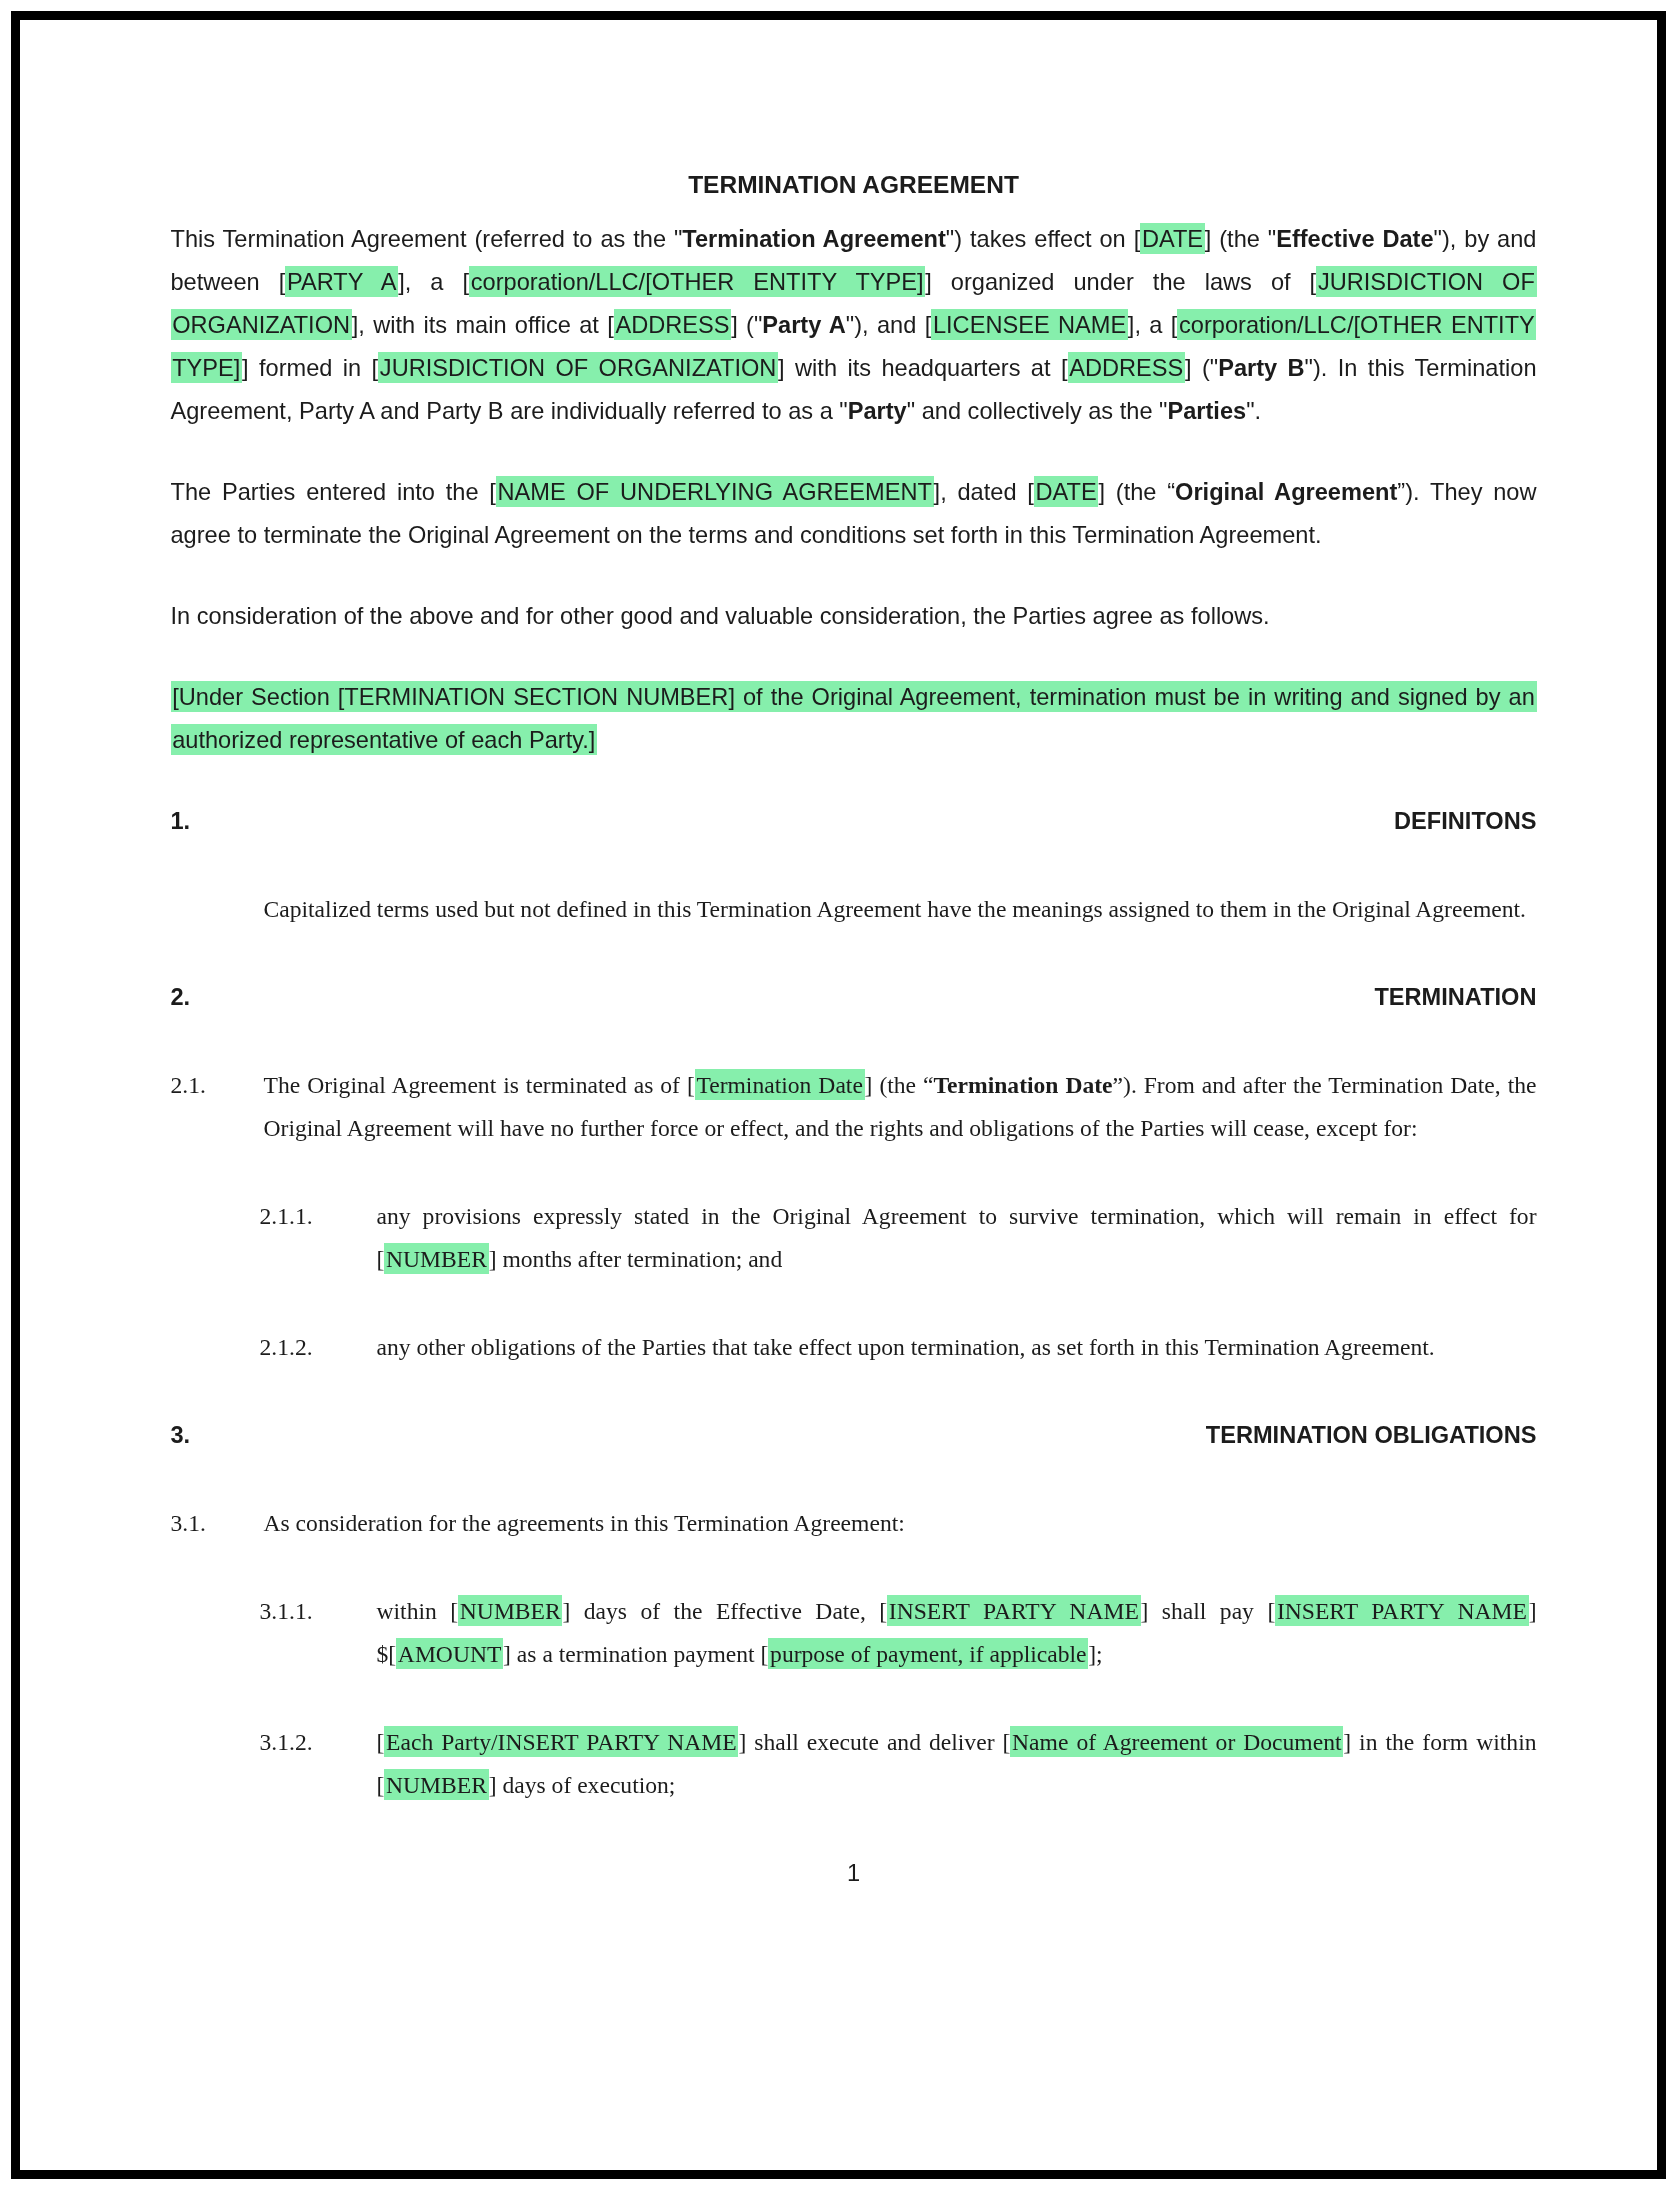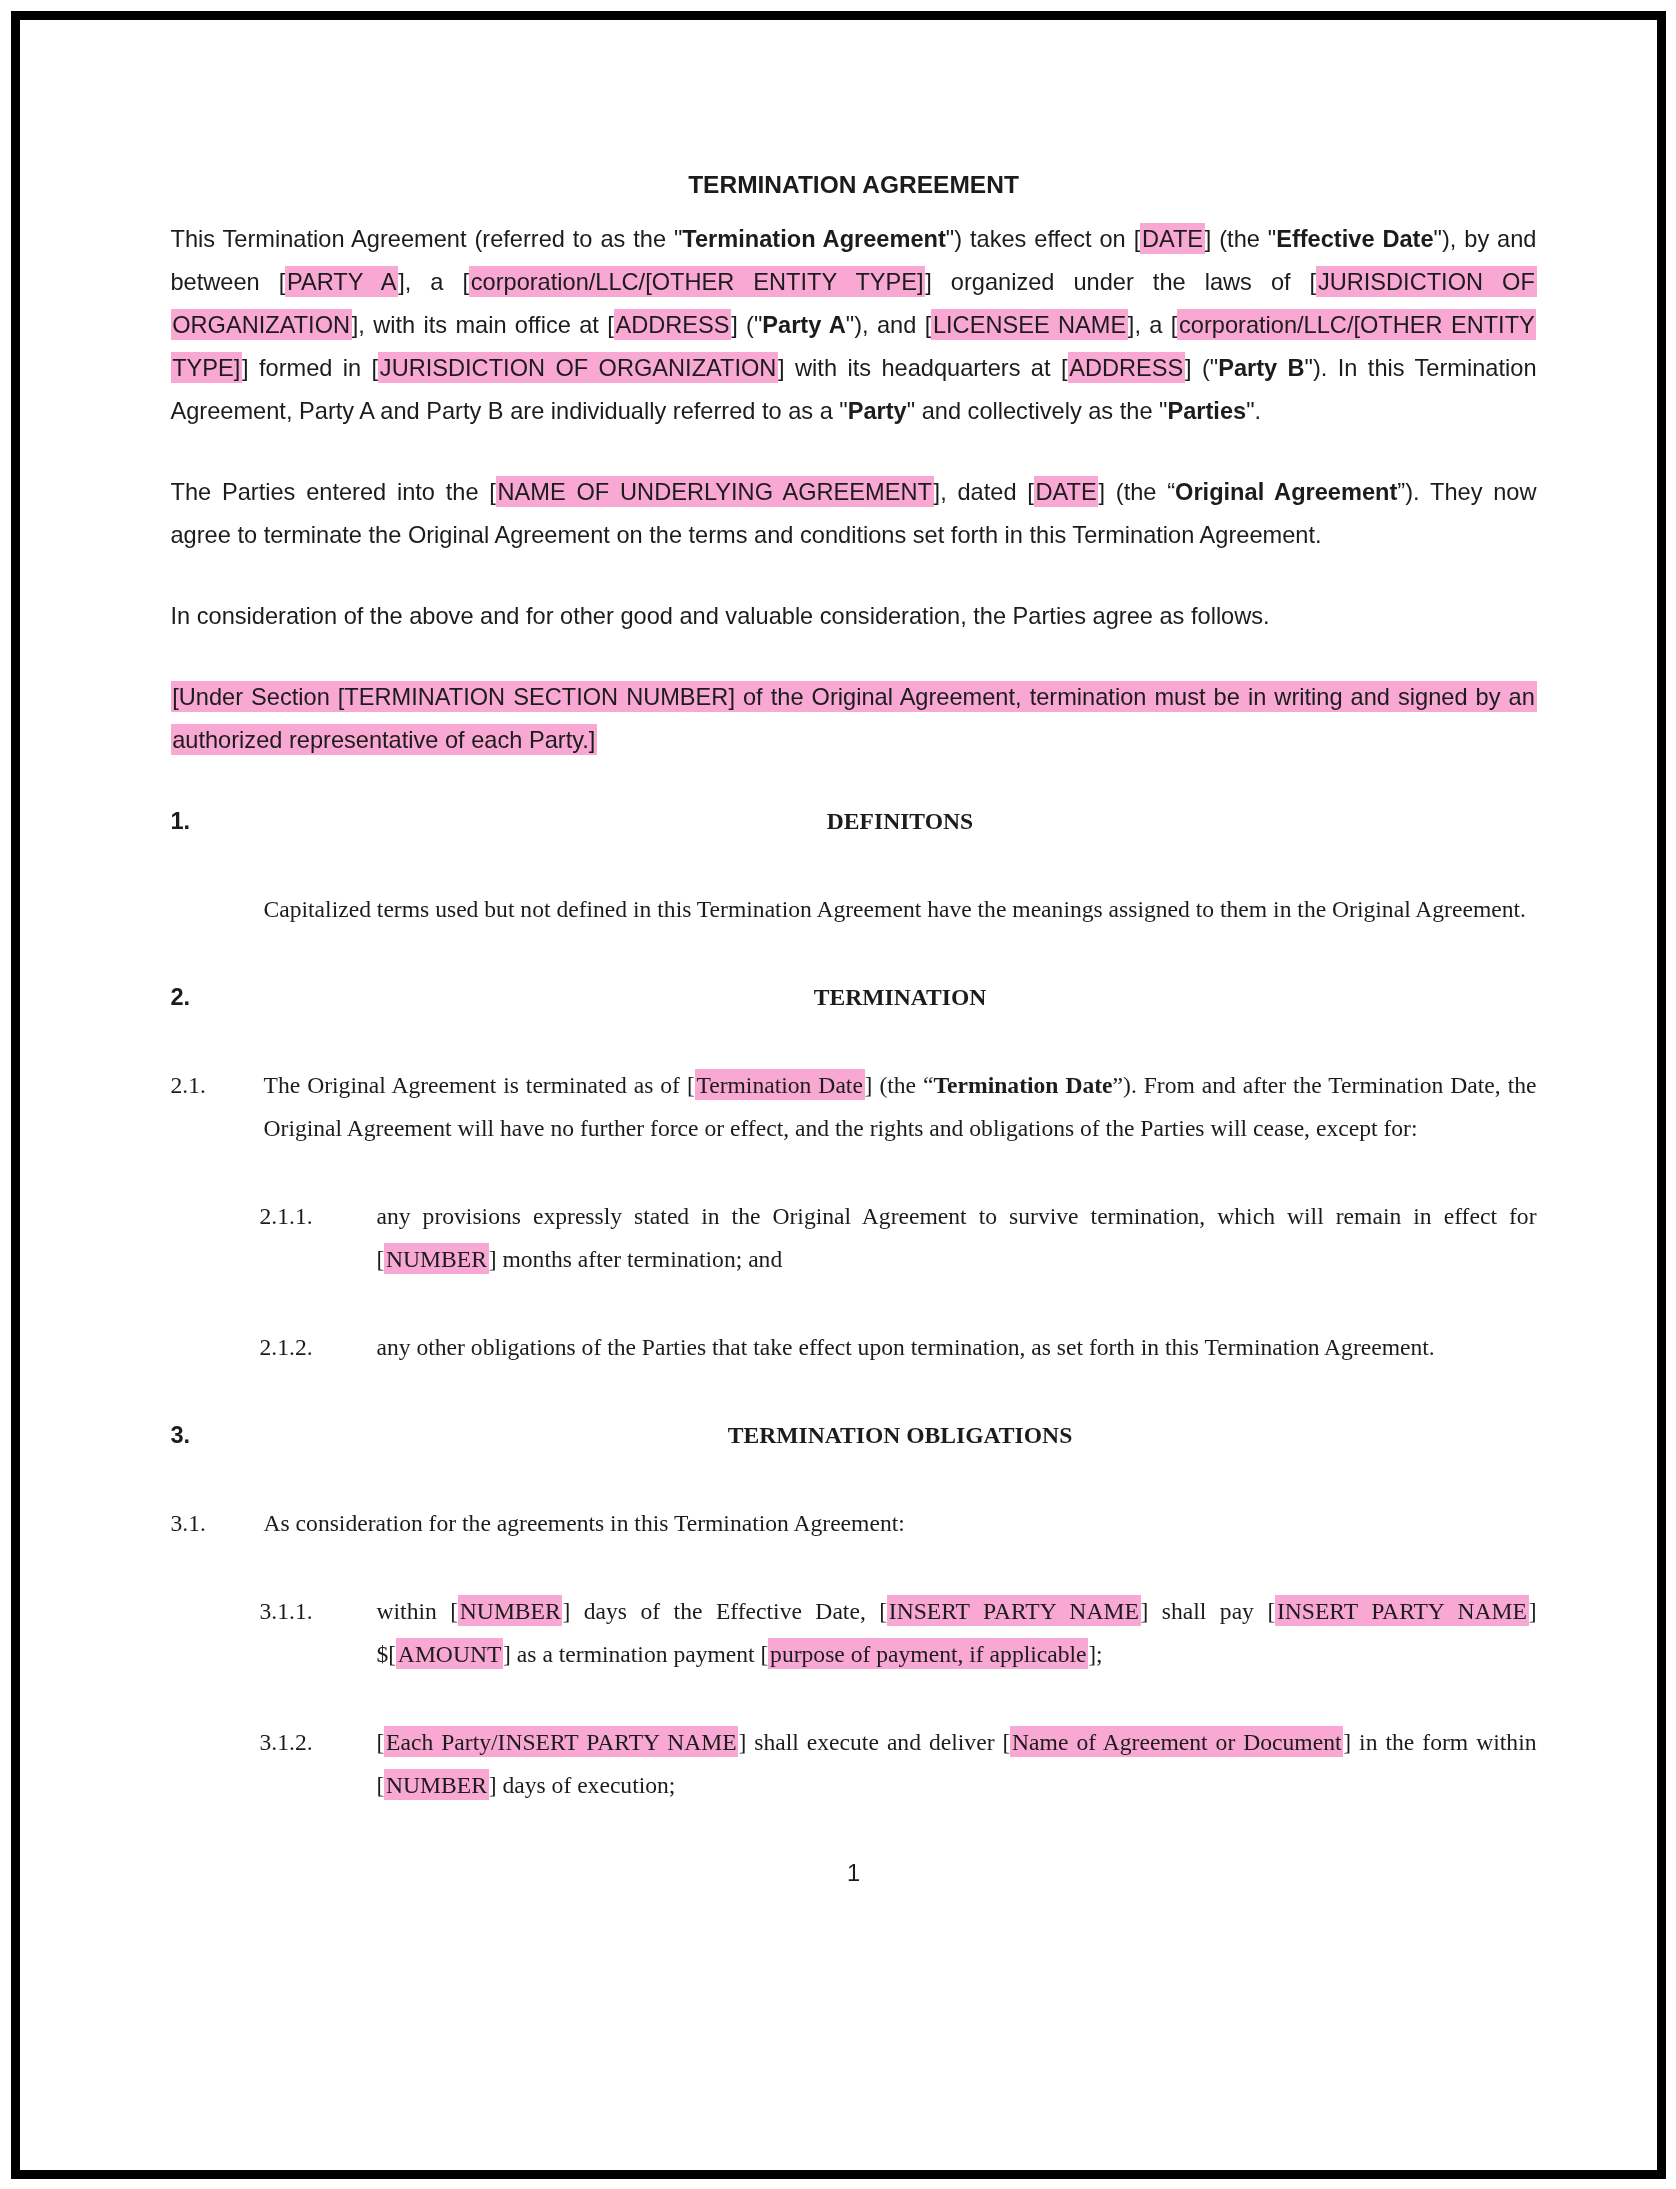--- a/index.html
+++ b/index.html
@@ -27,28 +27,28 @@
     font-size: 24.5px;
     font-weight: bold;
     text-align: center;
     line-height: 42px;
     margin: 0 0 12.2px 0;
   }
   .block { display: flex; margin: 0 0 38px 0; }
   .block .txt { display: block; flex: 1 1 auto; text-align: justify; }
   .block .num { flex: 0 0 93px; }
   .heading { margin-bottom: 45px; font-weight: bold; }
-  .heading .txt { text-align: center; font-family: Liberation Serif, serif; }
+  .heading .txt { text-align: right; }
   .l1, .l1body, .l2 { margin-bottom: 45px; font-family: Liberation Serif, serif; }
   .l1body { padding-left: 93px; }
   .l2 { padding-left: 89px; }
   .l2 .num { flex: 0 0 117px; }
   .b { font-weight: bold; }
   .hl {
-    background: #f9a8d4;
+    background: #86efac;
     padding: 2.6px 1.7px;
     box-decoration-break: clone;
     -webkit-box-decoration-break: clone;
   }
   .pageno {
     text-align: center;
     font-size: 23.6px;
     margin-top: 5.2px;
   }
 </style>

